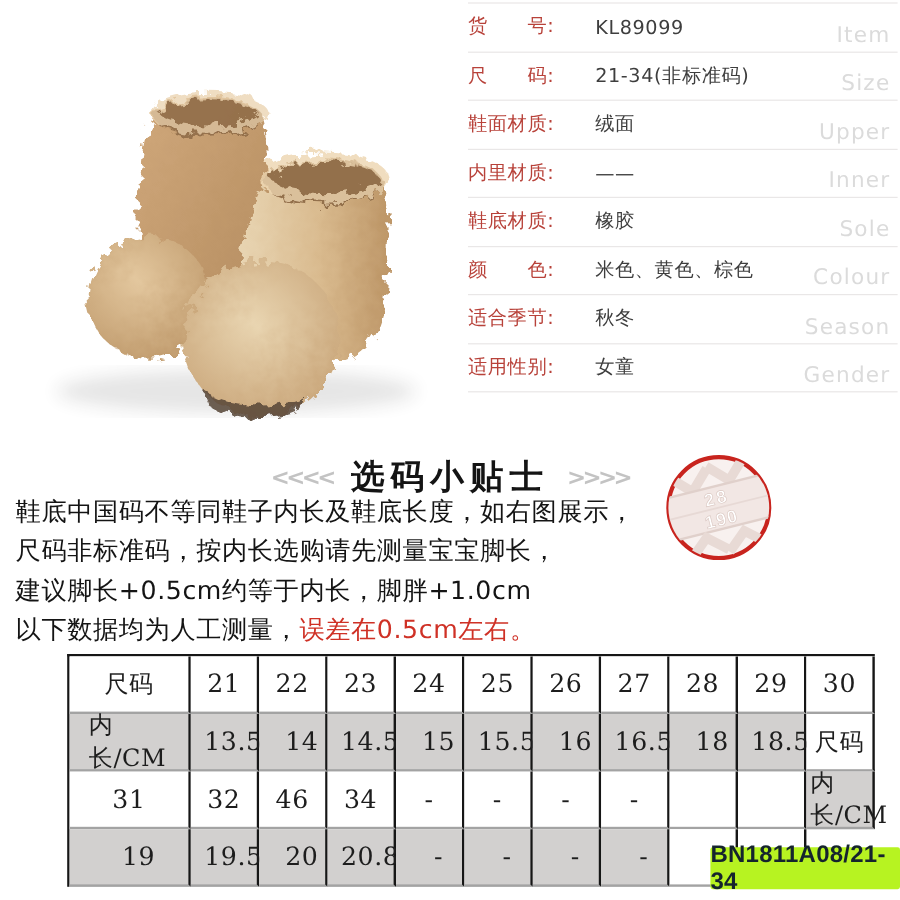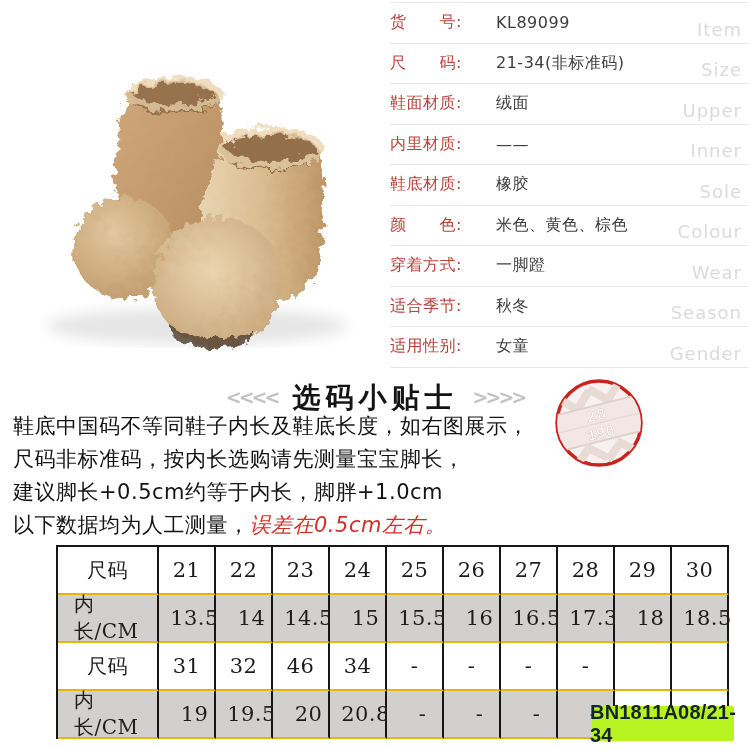--- a/index.html
+++ b/index.html
@@ -17,44 +17,44 @@
   .spec-row{position:relative;height:39.5px;display:flex;align-items:center;border-bottom:1.5px solid #e9e7e7;}
   .spec-label{color:#b8423a;font-size:16px;width:106px;flex:none;font-weight:500;letter-spacing:.5px;white-space:nowrap;}
   .spec-value{color:#3e3e3e;font-size:16px;letter-spacing:.5px;white-space:nowrap;}
   .spec-wm{position:absolute;right:6px;bottom:3px;color:#dbdbdb;font-size:18px;letter-spacing:1px;}
 
   
   .tips-heading{position:absolute;left:95px;top:379px;width:560px;text-align:center;white-space:nowrap;}
   .chev{color:#c3c3c3;font-size:19px;letter-spacing:-3px;font-weight:bold;position:relative;top:-3px;}
   .tips-title{font-size:28px;font-weight:bold;color:#141414;letter-spacing:5px;margin:0 10px;}
   .tips-body{position:absolute;left:13px;top:410px;font-size:21px;line-height:33px;color:#141414;letter-spacing:.5px;white-space:nowrap;}
-  .red{color:#cf3126;font-style:italic;}
+  .red{color:#cf3126;}
 
   
   .stamp{position:absolute;left:551px;top:375px;width:96px;height:96px;}
 
   
   .size-table{
     position:absolute;left:56px;top:545px;
     display:grid;grid-template-columns:101px repeat(10,57px);grid-auto-rows:48px;
     border-top:2px solid #161616;border-left:2px solid #161616;
     font-family:"DejaVu Serif","Liberation Serif",serif;
   }
   .cell{
-    border-right:2px solid #161616;border-bottom:2px solid #eab308;
+    border-right:2px solid #161616;border-bottom:2px solid #a3a3a3;
     display:flex;align-items:center;justify-content:center;
     font-size:21px;color:#1d1d1d;background:#ffffff;letter-spacing:.5px;
   }
   .cell.shade{background:#d2d0cf;padding-left:16px;}
   .cell.blank{background:#ffffff;}
   .cell.rowlabel{font-size:20px;}
 
   
   .badge{
-    position:absolute;left:592px;top:706px;width:142px;height:35px;z-index:5;
+    position:absolute;left:592px;top:706px;width:158px;height:35px;z-index:5;
     background:#b7f321;color:#15242e;border-radius:2px;
     display:flex;align-items:center;justify-content:center;
     font-family:"Liberation Sans","DejaVu Sans",sans-serif;
     font-weight:bold;font-size:20px;letter-spacing:.2px;
   }
 </style>
 </head>
 <body>
 
 <div class="photo">
@@ -127,25 +127,20 @@
     <span class="spec-label">鞋底材质:</span>
     <span class="spec-value">橡胶</span>
     <span class="spec-wm">Sole</span>
   </div>
   <div class="spec-row">
     <span class="spec-label">颜　　色:</span>
     <span class="spec-value">米色、黄色、棕色</span>
     <span class="spec-wm">Colour</span>
   </div>
   <div class="spec-row">
-    <span class="spec-label">穿着方式:</span>
-    <span class="spec-value">一脚蹬</span>
-    <span class="spec-wm">Wear</span>
-  </div>
-  <div class="spec-row">
     <span class="spec-label">适合季节:</span>
     <span class="spec-value">秋冬</span>
     <span class="spec-wm">Season</span>
   </div>
   <div class="spec-row">
     <span class="spec-label">适用性别:</span>
     <span class="spec-value">女童</span>
     <span class="spec-wm">Gender</span>
   </div>
 </div>
@@ -201,21 +196,20 @@
     <div class="cell">29</div>
     <div class="cell">30</div>
     <div class="cell shade rowlabel">内长/CM</div>
     <div class="cell shade">13.5</div>
     <div class="cell shade">14</div>
     <div class="cell shade">14.5</div>
     <div class="cell shade">15</div>
     <div class="cell shade">15.5</div>
     <div class="cell shade">16</div>
     <div class="cell shade">16.5</div>
-    <div class="cell shade">17.3</div>
     <div class="cell shade">18</div>
     <div class="cell shade">18.5</div>
     <div class="cell rowlabel">尺码</div>
     <div class="cell">31</div>
     <div class="cell">32</div>
     <div class="cell">46</div>
     <div class="cell">34</div>
     <div class="cell">-</div>
     <div class="cell">-</div>
     <div class="cell">-</div>

